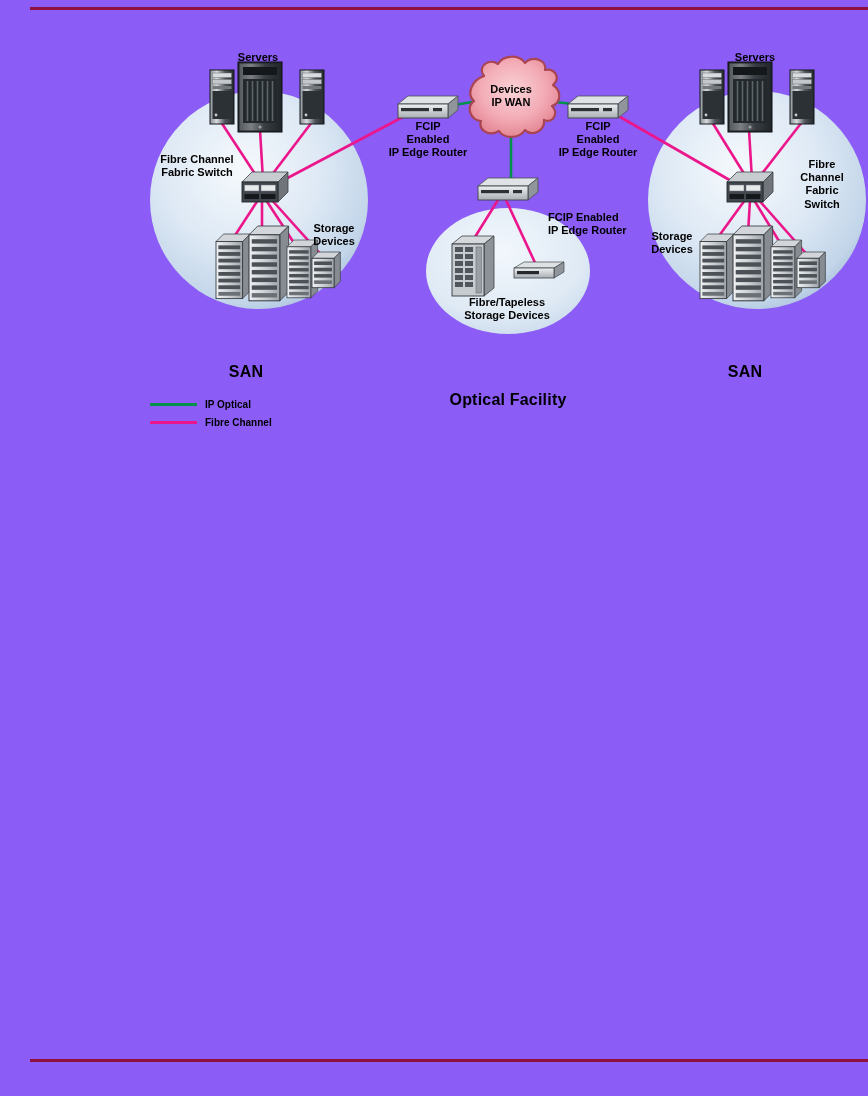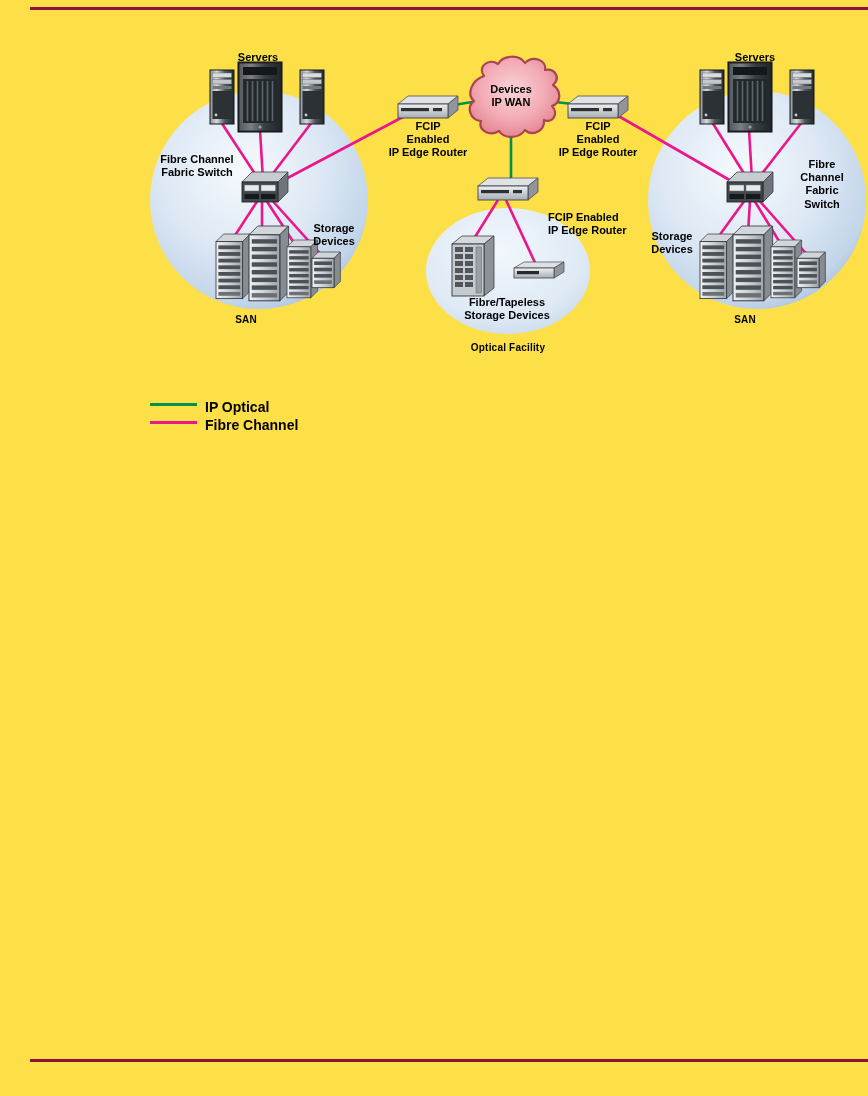--- a/index.html
+++ b/index.html
@@ -1,32 +1,32 @@
 <!DOCTYPE html>
 <html><head>
 <meta charset="utf-8">
 <style>
   * { box-sizing: border-box; margin: 0; padding: 0; }
   html, body { background: #ffffff; }
-  .page { position: relative; width: 868px; height: 1096px; background: #fde047;
+  .page { position: relative; width: 868px; height: 1096px; background: #8b5cf6;
           font-family: "Liberation Sans", "DejaVu Sans", sans-serif; overflow: hidden; }
   .rule { position: absolute; left: 30px; width: 838px; height: 3px; background: #8E1140; }
   .rule-top { top: 7px; }
   .rule-bottom { top: 1059px; }
   .diagram { position: absolute; left: 0; top: 0; width: 868px; height: 440px; }
   .diagram > svg { position: absolute; left: 0; top: 0; }
   .lbl { position: absolute; font-size: 11px; font-weight: bold; color: #000;
          line-height: 1.2; text-align: center; white-space: pre-line;
          transform: translateX(-50%); }
   .lbl-left { transform: none; text-align: left; margin-top: 32px; }
-  .lbl-big { font-size: 10px; letter-spacing: 0.2px; }
+  .lbl-big { font-size: 16px; letter-spacing: 0.2px; margin-top: 48px; }
   .legend-swatch { position: absolute; width: 47px; height: 3px; }
   .swatch-green { background: #00914B; }
   .swatch-pink { background: #EC168C; }
-  .legend-text { position: absolute; font-size: 14px; font-weight: bold; color: #000; white-space: nowrap; }
+  .legend-text { position: absolute; font-size: 10px; font-weight: bold; color: #000; white-space: nowrap; }
 </style>
 </head>
 <body>
 
 <div class="page">
   <div class="rule rule-top"></div>
 
   <div class="diagram">
     <svg width="868" height="440" viewBox="0 0 868 440">
       <defs>

